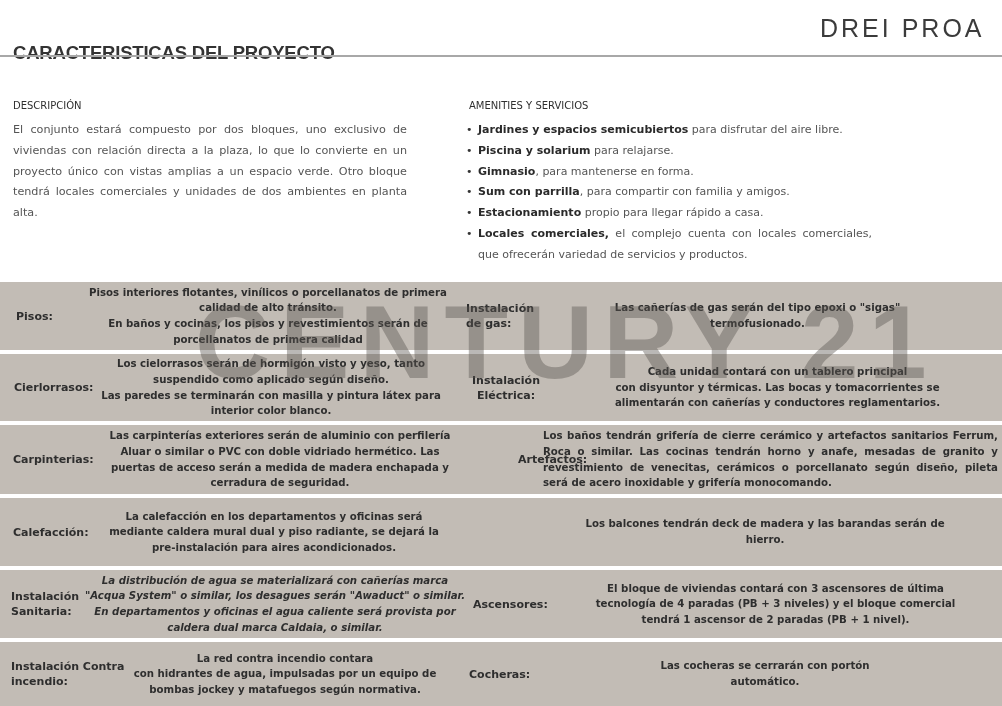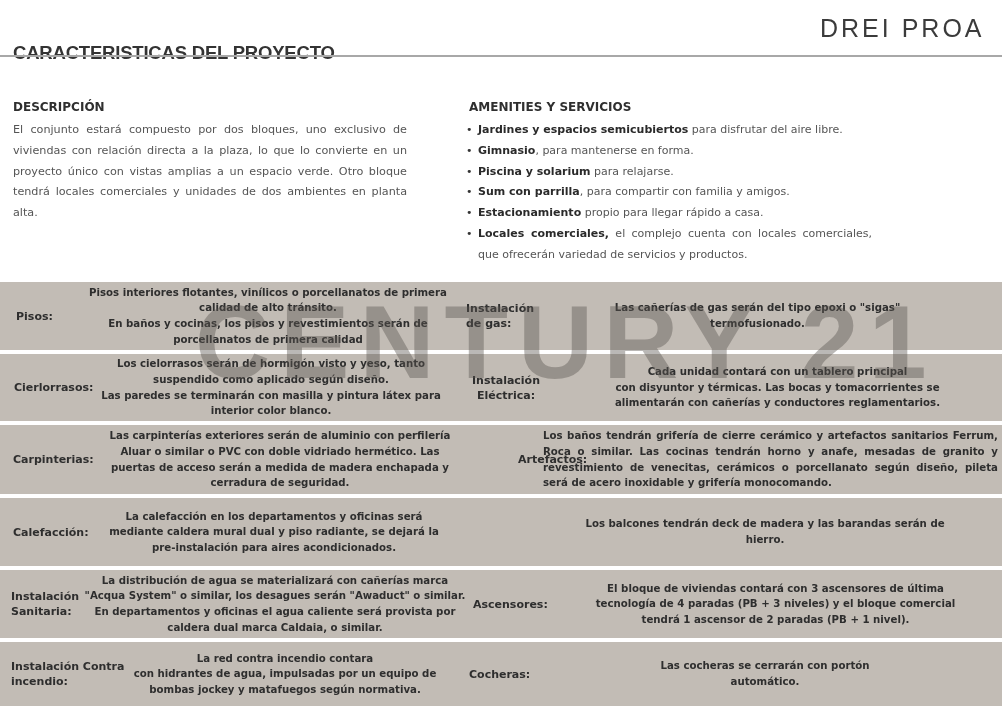--- a/index.html
+++ b/index.html
@@ -9,21 +9,21 @@
   }
   .header-title {
     position:absolute; left:13px; top:42px; font-size:18.5px; font-weight:bold;
     color:#333; letter-spacing:-0.2px; font-family:"Liberation Sans", sans-serif;
   }
   .header-line { position:absolute; left:0; top:55px; width:1002px; height:2px; background:#a8a8a8; }
   .brand-logo {
     position:absolute; left:820px; top:14px; font-size:25px; color:#3b3b3b;
     letter-spacing:3px; font-family:"Liberation Sans", sans-serif; font-weight:normal;
   }
-  .section-heading { position:absolute; font-size:12px; font-weight:bold; color:#2f2f2f; }
+  .section-heading { position:absolute; font-size:10px; font-weight:normal; color:#2f2f2f; }
   .desc-text {
     position:absolute; left:13px; top:120px; width:394px; font-size:11.2px; line-height:20.8px;
     text-align:justify; color:#555;
   }
   .amen-list { position:absolute; left:466px; top:120px; width:406px; margin:0; padding:0; list-style:none; }
   .amen-list li {
     position:relative; padding-left:12px; font-size:11px; line-height:20.8px; color:#555;
     text-align:justify;
   }
   .amen-list li::before { content:"•"; position:absolute; left:0; top:0; color:#333; }
@@ -58,22 +58,22 @@
 
 <div>
   <div class="section-heading" style="left:13px; top:100px;">DESCRIPCIÓN</div>
   <div class="desc-text">El conjunto estará compuesto por dos bloques, uno exclusivo de viviendas con relación directa a la plaza, lo que lo convierte en un proyecto único con vistas amplias a un espacio verde. Otro bloque tendrá locales comerciales y unidades de dos ambientes en planta alta.</div>
 </div>
 
 <div>
   <div class="section-heading" style="left:469px; top:100px;">AMENITIES Y SERVICIOS</div>
   <ul class="amen-list">
     <li><b>Jardines y espacios semicubiertos</b><span> para disfrutar del aire libre.</span></li>
+    <li><b>Piscina y solarium</b><span> para relajarse.</span></li>
     <li><b>Gimnasio</b><span>, para mantenerse en forma.</span></li>
-    <li><b>Piscina y solarium</b><span> para relajarse.</span></li>
     <li><b>Sum con parrilla</b><span>, para compartir con familia y amigos.</span></li>
     <li><b>Estacionamiento</b><span> propio para llegar rápido a casa.</span></li>
     <li><b>Locales comerciales,</b><span> el complejo cuenta con locales comerciales, que ofrecerán variedad de servicios y productos.</span></li>
   </ul>
 </div>
 
 <div class="rows">
 
   <div class="row" style="top:0; height:68px;">
     <div class="cell-label" style="position:absolute; left:16px; width:60px; height:68px;">Pisos:</div>
@@ -103,21 +103,21 @@
   </div>
 
   <div class="row" style="top:216px; height:68px;">
     <div class="cell-label" style="position:absolute; left:13px; width:95px; height:68px;">Calefacción:</div>
     <div class="cell-text" style="position:absolute; left:104px; width:340px; height:68px;">La calefacción en los departamentos y oficinas será mediante caldera mural dual y piso radiante,  se dejará la pre-instalación para aires acondicionados.</div>
     <div class="cell-text" style="position:absolute; left:580px; width:370px; height:68px;">Los balcones tendrán deck de madera y las barandas serán de hierro.</div>
   </div>
 
   <div class="row" style="top:288px; height:68px;">
     <div class="cell-label" style="position:absolute; left:11px; width:72px; height:68px;">Instalación Sanitaria:</div>
-    <div class="cell-text" style="position:absolute; left:82px; width:386px; height:68px;">La distribución de agua se materializará con cañerías marca "Acqua System" o similar, los desagues serán "Awaduct" o similar. En departamentos y oficinas el agua caliente será provista por caldera dual marca Caldaia,  o similar.</div>
+    <div class="cell-text" style="position:absolute; left:82px; width:386px; height:68px;font-style:italic;">La distribución de agua se materializará con cañerías marca "Acqua System" o similar, los desagues serán "Awaduct" o similar. En departamentos y oficinas el agua caliente será provista por caldera dual marca Caldaia,  o similar.</div>
     <div class="cell-label" style="position:absolute; left:473px; width:80px; height:68px;">Ascensores:</div>
     <div class="cell-text" style="position:absolute; left:588px; width:375px; height:68px;">El bloque de viviendas contará con 3 ascensores de última tecnología de 4 paradas (PB + 3 niveles) y el bloque comercial tendrá 1 ascensor de 2 paradas (PB + 1 nivel).</div>
   </div>
 
   <div class="row" style="top:360px; height:64px;">
     <div class="cell-label" style="position:absolute; left:11px; width:115px; height:64px;">Instalación Contra incendio:</div>
     <div class="cell-text" style="position:absolute; left:126px; width:318px; height:64px;">
         <span>La red contra incendio contara<br>con hidrantes de agua, impulsadas por un equipo de bombas jockey y matafuegos según normativa.</span>
       </div>
     <div class="cell-label" style="position:absolute; left:469px; width:80px; height:64px;">Cocheras:</div>

